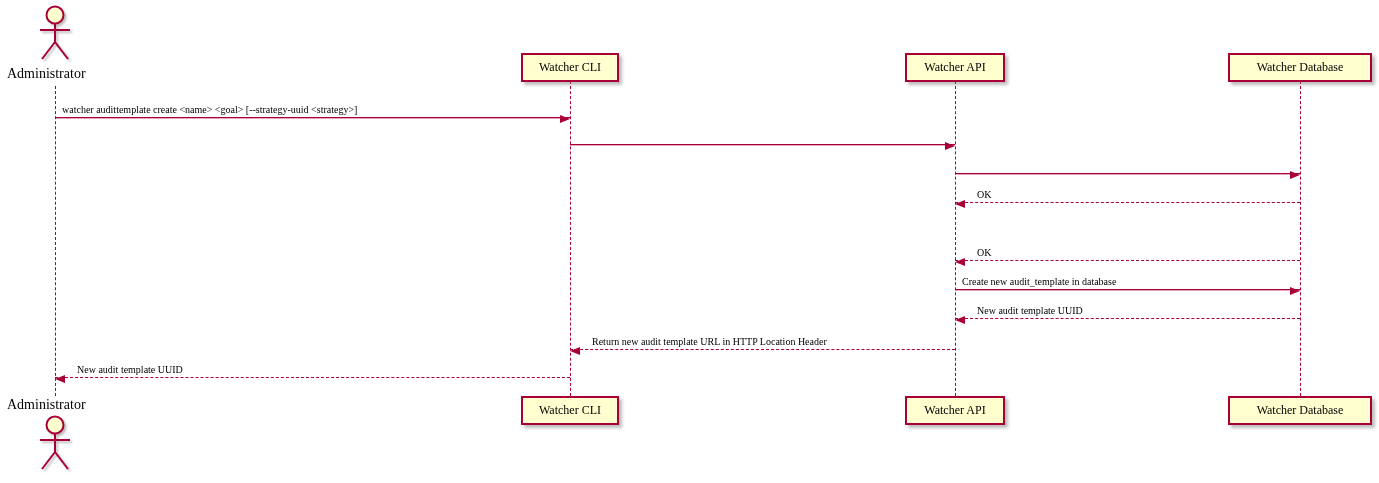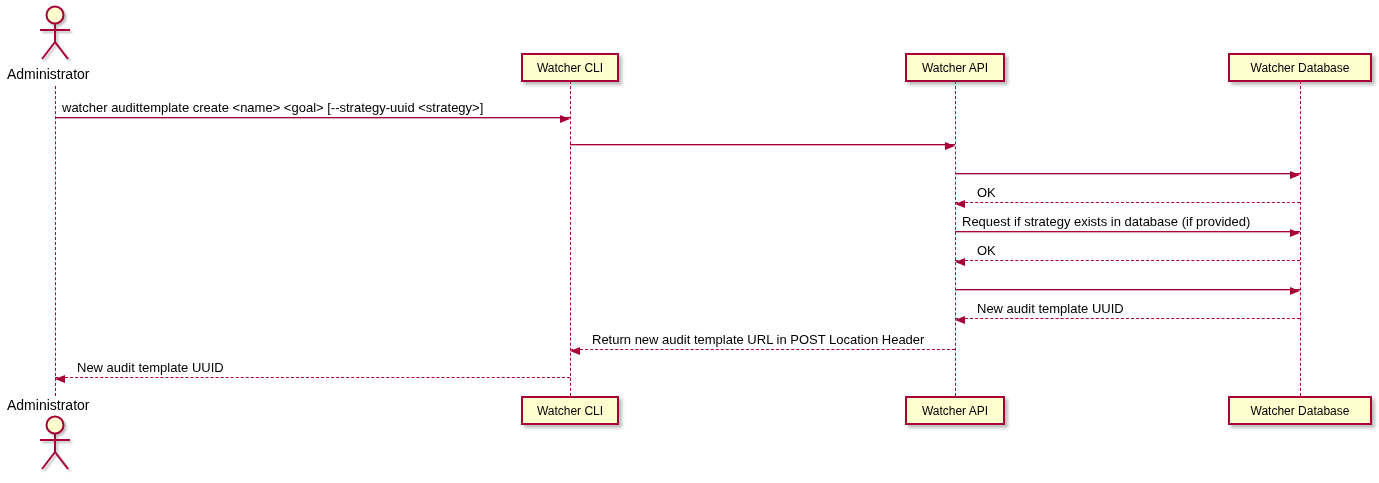--- a/index.html
+++ b/index.html
@@ -5,21 +5,21 @@
   :root {
     --line: #A80036;
     --fill: #FEFECE;
     --text: #000000;
   }
   html, body { margin: 0; padding: 0; background: #ffffff; }
   #canvas {
     position: relative;
     width: 1379px;
     height: 483px;
-    font-family: Liberation Sans, sans-serif;
+    font-family: Liberation Serif, serif;
     color: var(--text);
     overflow: hidden;
     background: #ffffff;
     text-align: right;
   }
   
   .lifeline {
     position: absolute;
     width: 0;
     border-left: 1px dashed var(--line);
@@ -63,21 +63,21 @@
     left: 0;
     right: 0;
     bottom: 0;
     height: 0;
   }
   .message.solid .msg-line { border-top: 1px solid var(--line); box-shadow: 0 1px 0 rgba(168,0,54,0.35); }
   .message.dashed .msg-line { border-top: 1px dashed var(--line); }
   .msg-label {
     position: absolute;
     bottom: 3px;
-    font-size: 13px;
+    font-size: 10px;
     white-space: nowrap;
   }
   .message.dir-right .msg-label { left: 7px; }
   .message.dir-left  .msg-label { left: 22px; }
   .arrow-head {
     position: absolute;
     bottom: -4.5px;
     width: 0;
     height: 0;
     border-top: 4.5px solid transparent;
@@ -143,45 +143,41 @@
     <div class="msg-line"></div>
     <div class="arrow-head"></div>
   </div>
 
   <div class="message dashed dir-left" style="left:955px; top:185px; width:345px;">
     <div class="msg-label">OK</div>
     <div class="msg-line"></div>
     <div class="arrow-head"></div>
   </div>
 
-  <div class="message solid dir-right" style="left:955px; top:214px; width:345px;">
-    <div class="msg-label">Request if strategy exists in database (if provided)</div>
-    <div class="msg-line"></div>
-    <div class="arrow-head"></div>
-  </div>
 
   <div class="message dashed dir-left" style="left:955px; top:243px; width:345px;">
     <div class="msg-label">OK</div>
     <div class="msg-line"></div>
     <div class="arrow-head"></div>
   </div>
 
   <div class="message solid dir-right" style="left:955px; top:272px; width:345px;">
+    <div class="msg-label">Create new audit_template in database</div>
     <div class="msg-line"></div>
     <div class="arrow-head"></div>
   </div>
 
   <div class="message dashed dir-left" style="left:955px; top:301px; width:345px;">
     <div class="msg-label">New audit template UUID</div>
     <div class="msg-line"></div>
     <div class="arrow-head"></div>
   </div>
 
   <div class="message dashed dir-left" style="left:570px; top:332px; width:385px;">
-    <div class="msg-label">Return new audit template URL in POST Location Header</div>
+    <div class="msg-label">Return new audit template URL in HTTP Location Header</div>
     <div class="msg-line"></div>
     <div class="arrow-head"></div>
   </div>
 
   <div class="message dashed dir-left" style="left:55px; top:360px; width:515px;">
     <div class="msg-label">New audit template UUID</div>
     <div class="msg-line"></div>
     <div class="arrow-head"></div>
   </div>
 

